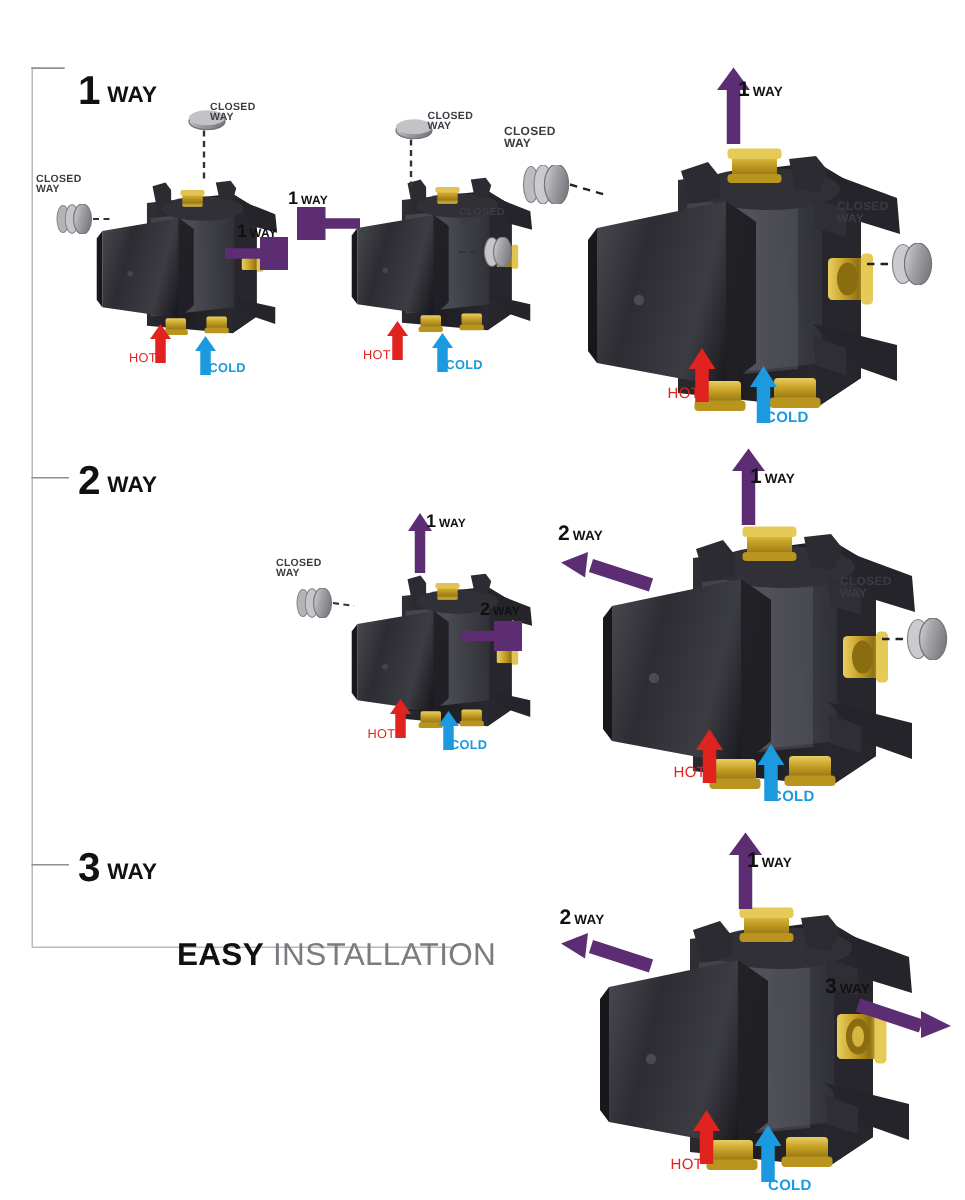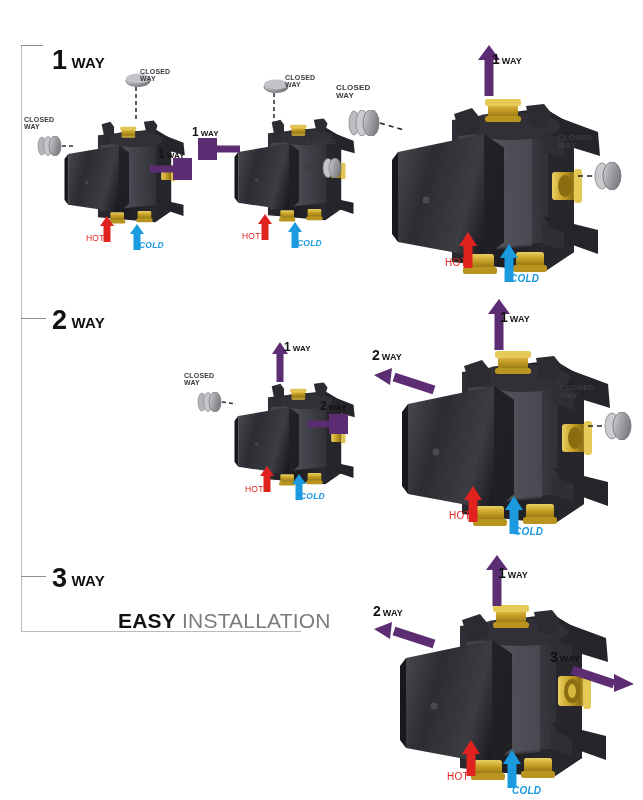--- a/index.html
+++ b/index.html
@@ -15,36 +15,36 @@
   .tick{position:absolute;height:1px;background:#8e8e93;}
   .bracket-top{position:absolute;left:21px;top:45px;height:1px;width:22px;background:#8e8e93;}
   .bracket-bot{position:absolute;left:21px;top:631px;height:1px;background:#b9b9bd;}
 
   
   .sec{position:absolute;white-space:nowrap;color:#111;}
   .sec .num{font-size:27px;font-weight:bold;letter-spacing:-.5px;vertical-align:-1px;}
   .sec .way{font-size:15px;font-weight:bold;letter-spacing:.2px;margin-left:5px;}
 
   
-  .easy{position:absolute;white-space:nowrap;font-size:21px;letter-spacing:.2px;}
+  .easy{position:absolute;white-space:nowrap;font-size:21px;letter-spacing:.2px;margin-top:16px;}
   .easy .b{font-weight:bold;color:#111;}
   .easy .l{font-weight:normal;color:#7b7b80;}
 
   
   .valve{position:absolute;transform-origin:top left;}
   .valve svg{display:block;overflow:visible;}
 
   
   .lbl{position:absolute;white-space:nowrap;line-height:1.06;text-align:center;}
   .lbl.closed{font-size:7px;font-weight:bold;color:#3b3b41;letter-spacing:.2px;}
   .lbl.way{font-size:0;}
   .lbl.way .n{font-size:12px;font-weight:bold;color:#111;}
   .lbl.way .w{font-size:8px;font-weight:bold;color:#111;margin-left:2px;letter-spacing:.2px;}
   .lbl.hot{font-size:8.5px;font-weight:normal;color:#e1231f;letter-spacing:.2px;}
-  .lbl.cold{font-size:8.5px;font-weight:bold;color:#1b9ae0;letter-spacing:.2px;font-style:italic;}
+  .lbl.cold{font-size:8.5px;font-weight:bold;color:#1b9ae0;letter-spacing:.2px;}
   .lbl.way.big .n{font-size:14px;}
   .lbl.way.big .w{font-size:9px;}
   .lbl.hot.big,.lbl.cold.big{font-size:10px;}
   .lbl.closed.big{font-size:8px;}
 </style>
 </head>
 <body>
 
 <div class="stage">
 

